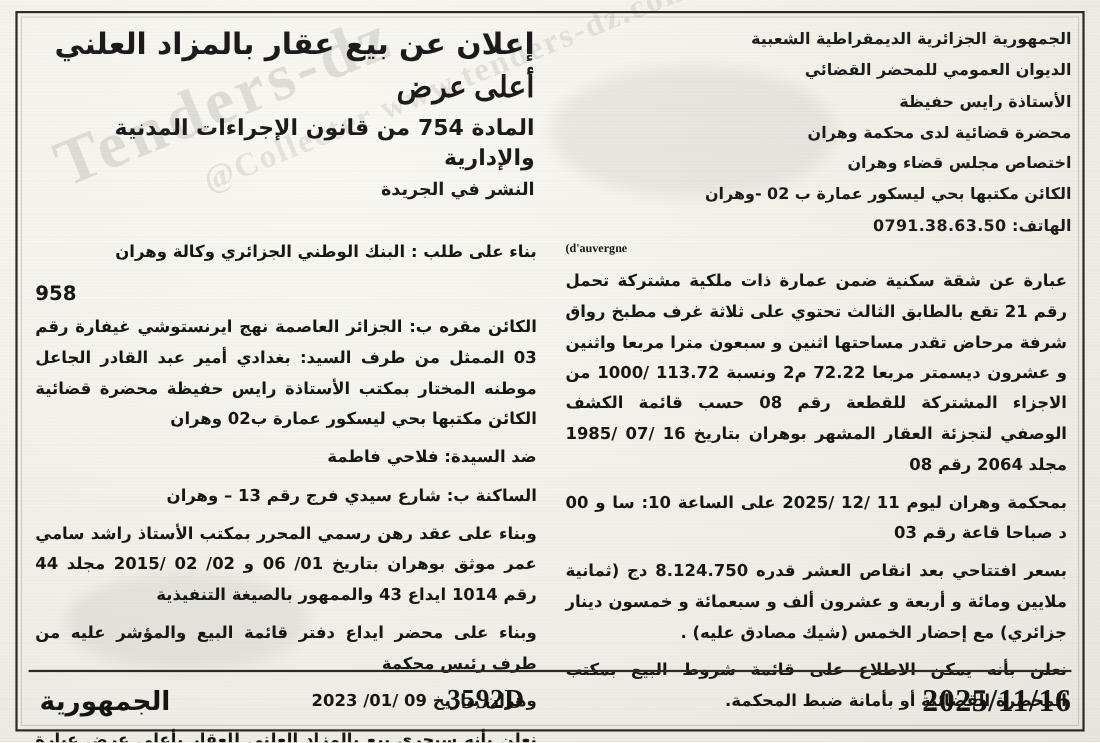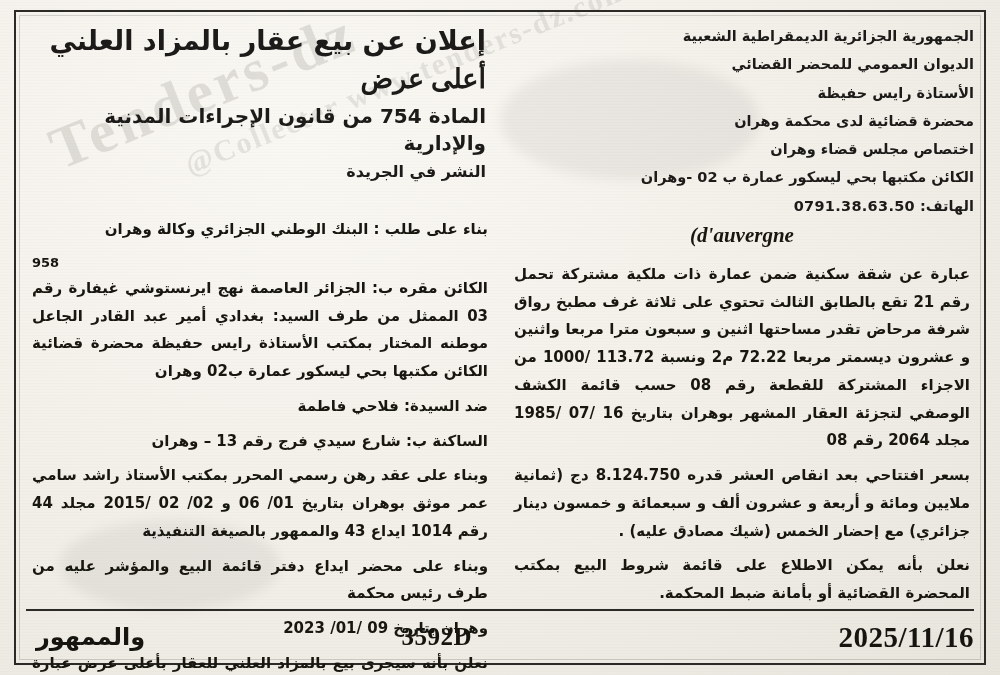--- a/index.html
+++ b/index.html
@@ -168,29 +168,28 @@
     left: 50%;
     top: 6px;
     bottom: 0;
     width: 1px;
     background: rgba(0,0,0,0.0);
   }
   .para { margin: 0 0 7px 0; }
   .num-inline { direction: ltr; unicode-bidi: embed; display: inline-block; }
   .dauvergne {
     direction: ltr;
-    text-align: center;
-    font-size: 21px;
+    text-align: left;
+    font-size: 11px;
     font-weight: 600;
     margin-bottom: 6px;
     font-family: "Liberation Serif", serif;
-    font-style: italic;
   }
   .lead-958 {
-    font-size: 13px;
+    font-size: 18px;
     font-weight: 700;
     direction: ltr;
     text-align: left;
     margin-top: 2px;
   }
   .stamp-wrap { text-align: right; margin-top: 12px; }
 
   
   .footer {
     position: absolute;
@@ -285,20 +284,21 @@
       </div>
 
     </div>
 
     <div class="body-cols">
       <div class="divider"></div>
 
       <div class="col left">
         <div class="dauvergne">(d'auvergne</div>
         <p class="para">عبارة عن شقة سكنية ضمن عمارة ذات ملكية مشتركة تحمل رقم 21 تقع بالطابق الثالث تحتوي على ثلاثة غرف مطبخ رواق شرفة مرحاض تقدر مساحتها اثنين و سبعون مترا مربعا واثنين و عشرون ديسمتر مربعا 72.22 م2 ونسبة 113.72 /1000 من الاجزاء المشتركة للقطعة رقم 08 حسب قائمة الكشف الوصفي لتجزئة العقار المشهر بوهران بتاريخ 16 /07 /1985 مجلد 2064 رقم 08</p>
+        <p class="para">بمحكمة وهران ليوم 11 /12 /2025 على الساعة 10: سا و 00 د صباحا قاعة رقم 03</p>
         <p class="para">بسعر افتتاحي بعد انقاص العشر قدره 8.124.750 دج (ثمانية ملايين ومائة و أربعة و عشرون ألف و سبعمائة و خمسون دينار جزائري) مع إحضار الخمس (شيك مصادق عليه) .</p>
         <p class="para">نعلن بأنه يمكن الاطلاع على قائمة شروط البيع بمكتب المحضرة القضائية أو بأمانة ضبط المحكمة.</p>
         <div class="stamp-wrap">
           
         </div>
       </div>
 
       <div class="col right">
         <p class="para">بناء على طلب : البنك الوطني الجزائري وكالة وهران</p>
         <div class="lead-958">958</div>
@@ -310,16 +310,16 @@
         <p class="para">وهران بتاريخ 09 /01/ 2023</p>
         <p class="para">نعلن بأنه سيجرى بيع بالمزاد العلني للعقار بأعلى عرض عبارة عن عقار سكني كائن بوهران حي سيدي البشير شارع قلوش مجادي رقم 21 ( سابقا Tour</p>
       </div>
     </div>
 
   </div>
 
   <div class="footer">
     <div class="footer-date">2025/11/16</div>
     <div class="footer-ref">3592D</div>
-    <div class="footer-masthead">والممهور</div>
+    <div class="footer-masthead">الجمهورية</div>
   </div>
 
 </div>
 
 </body></html>

